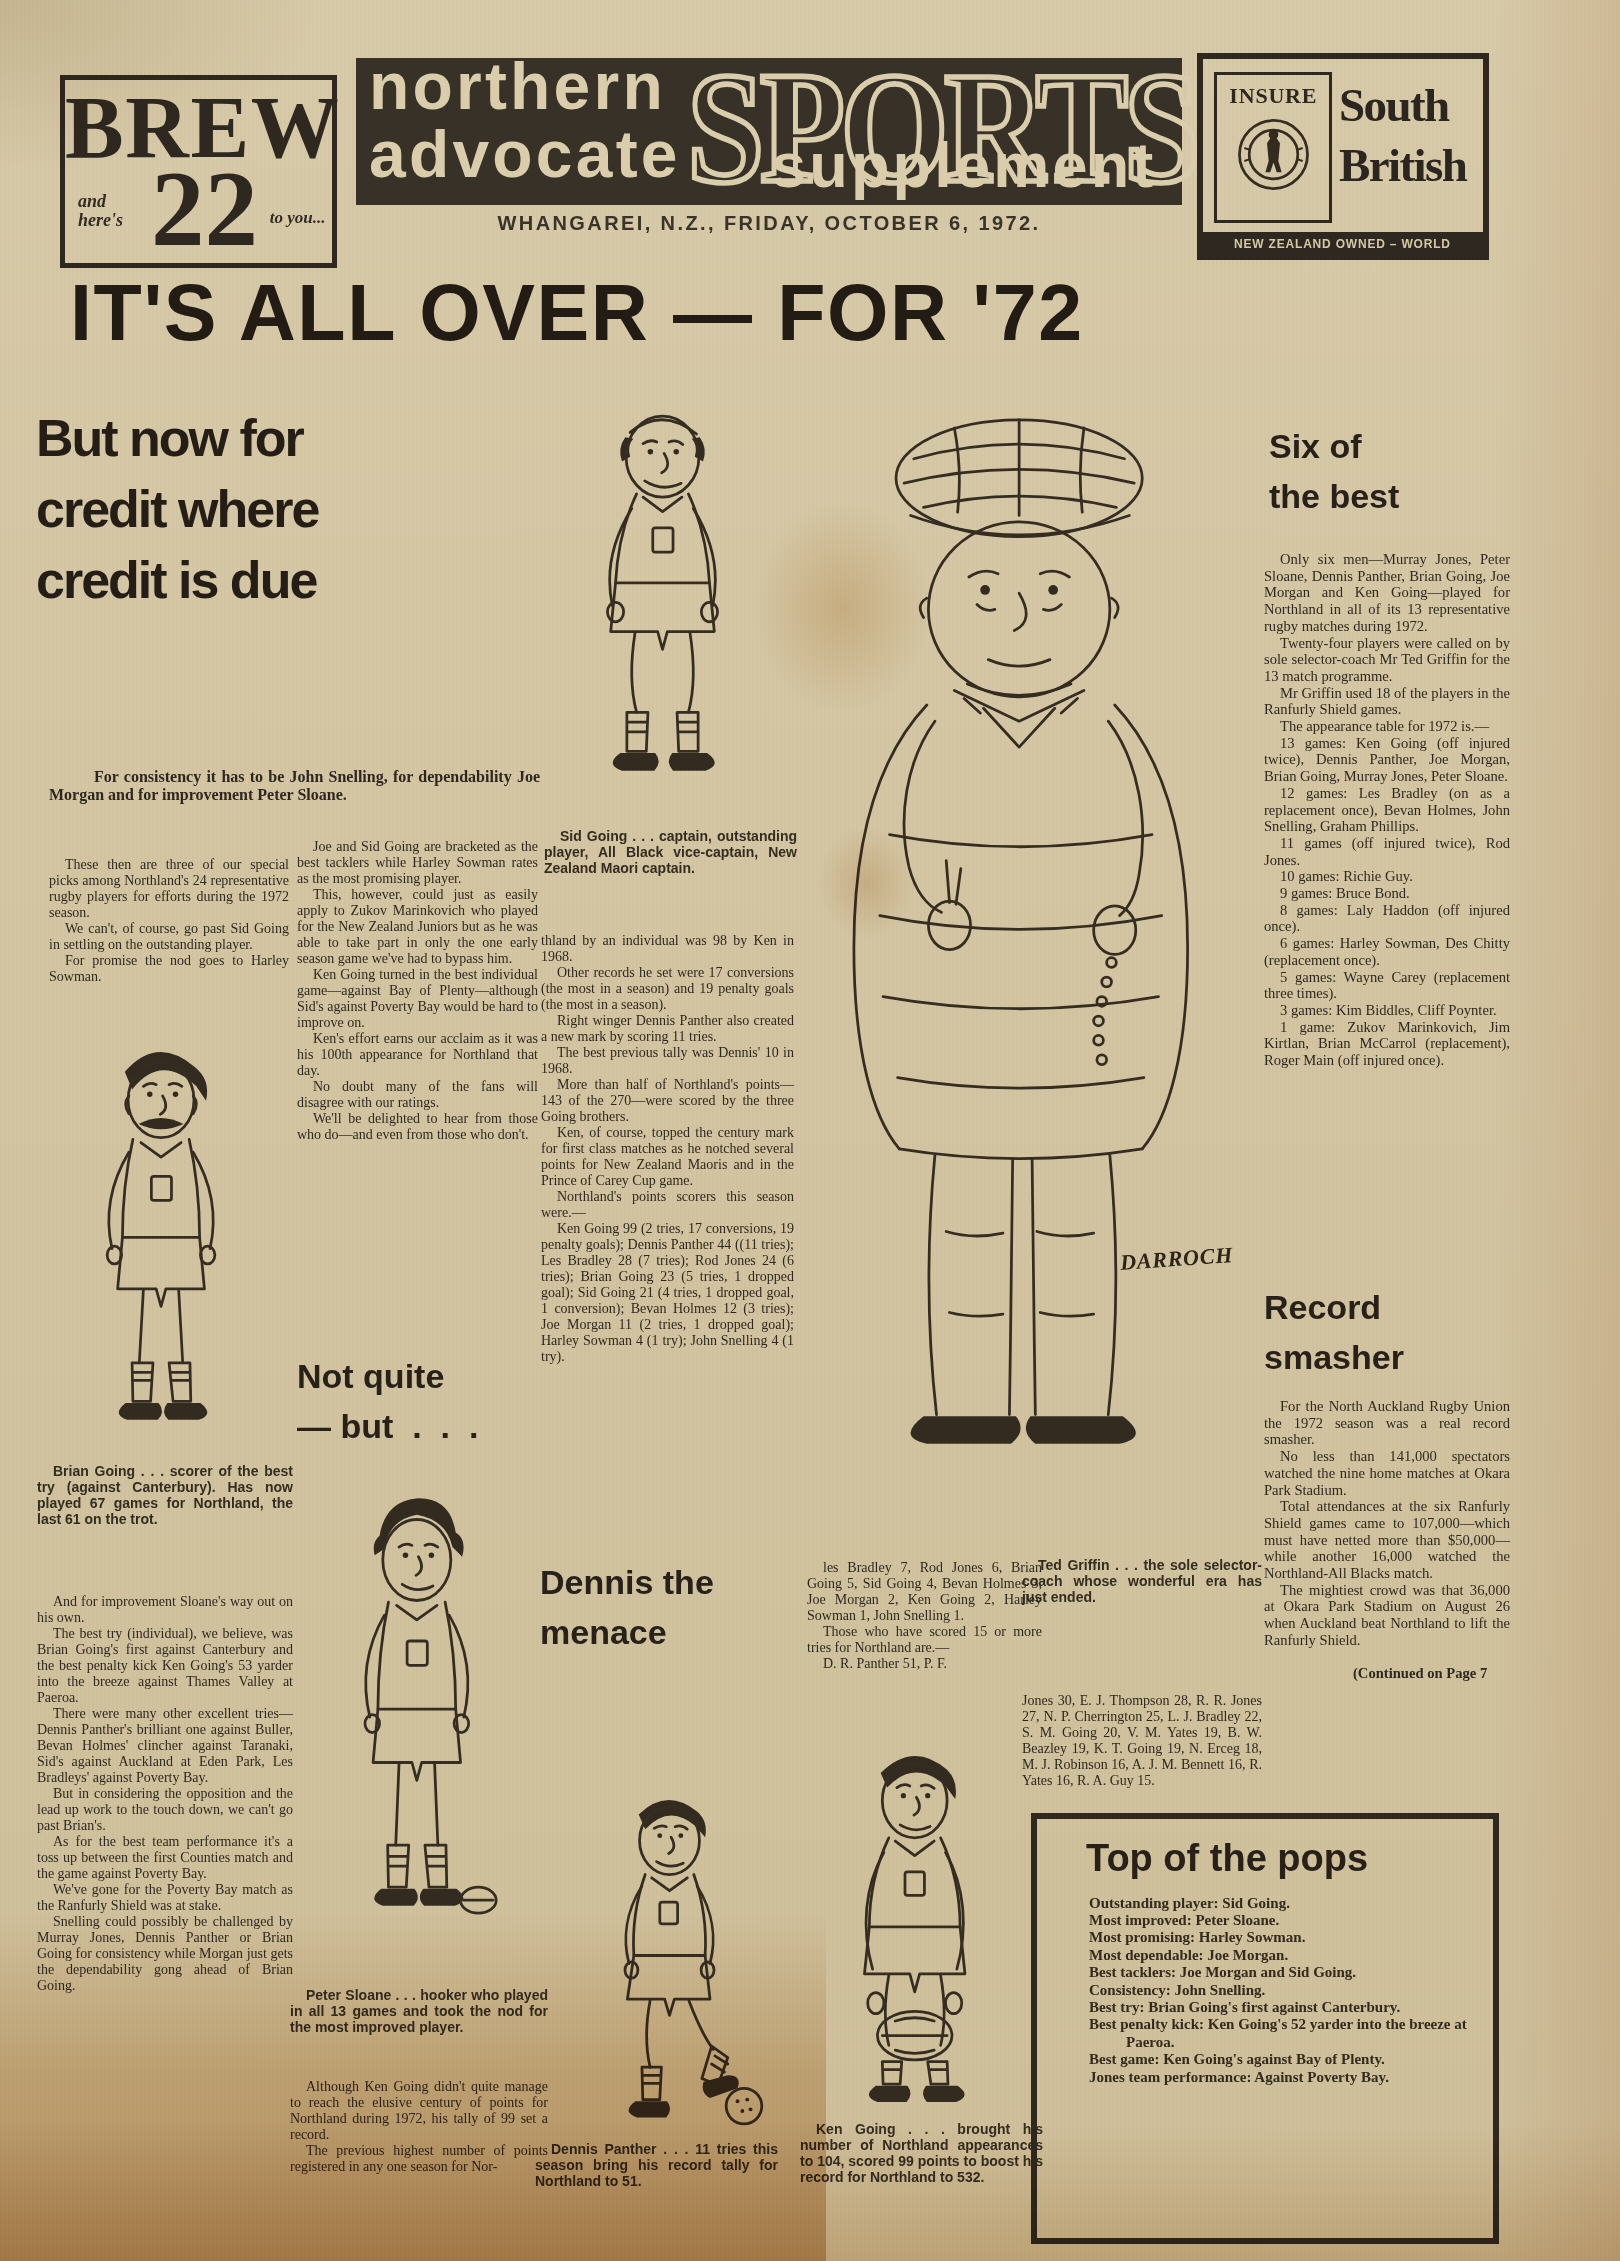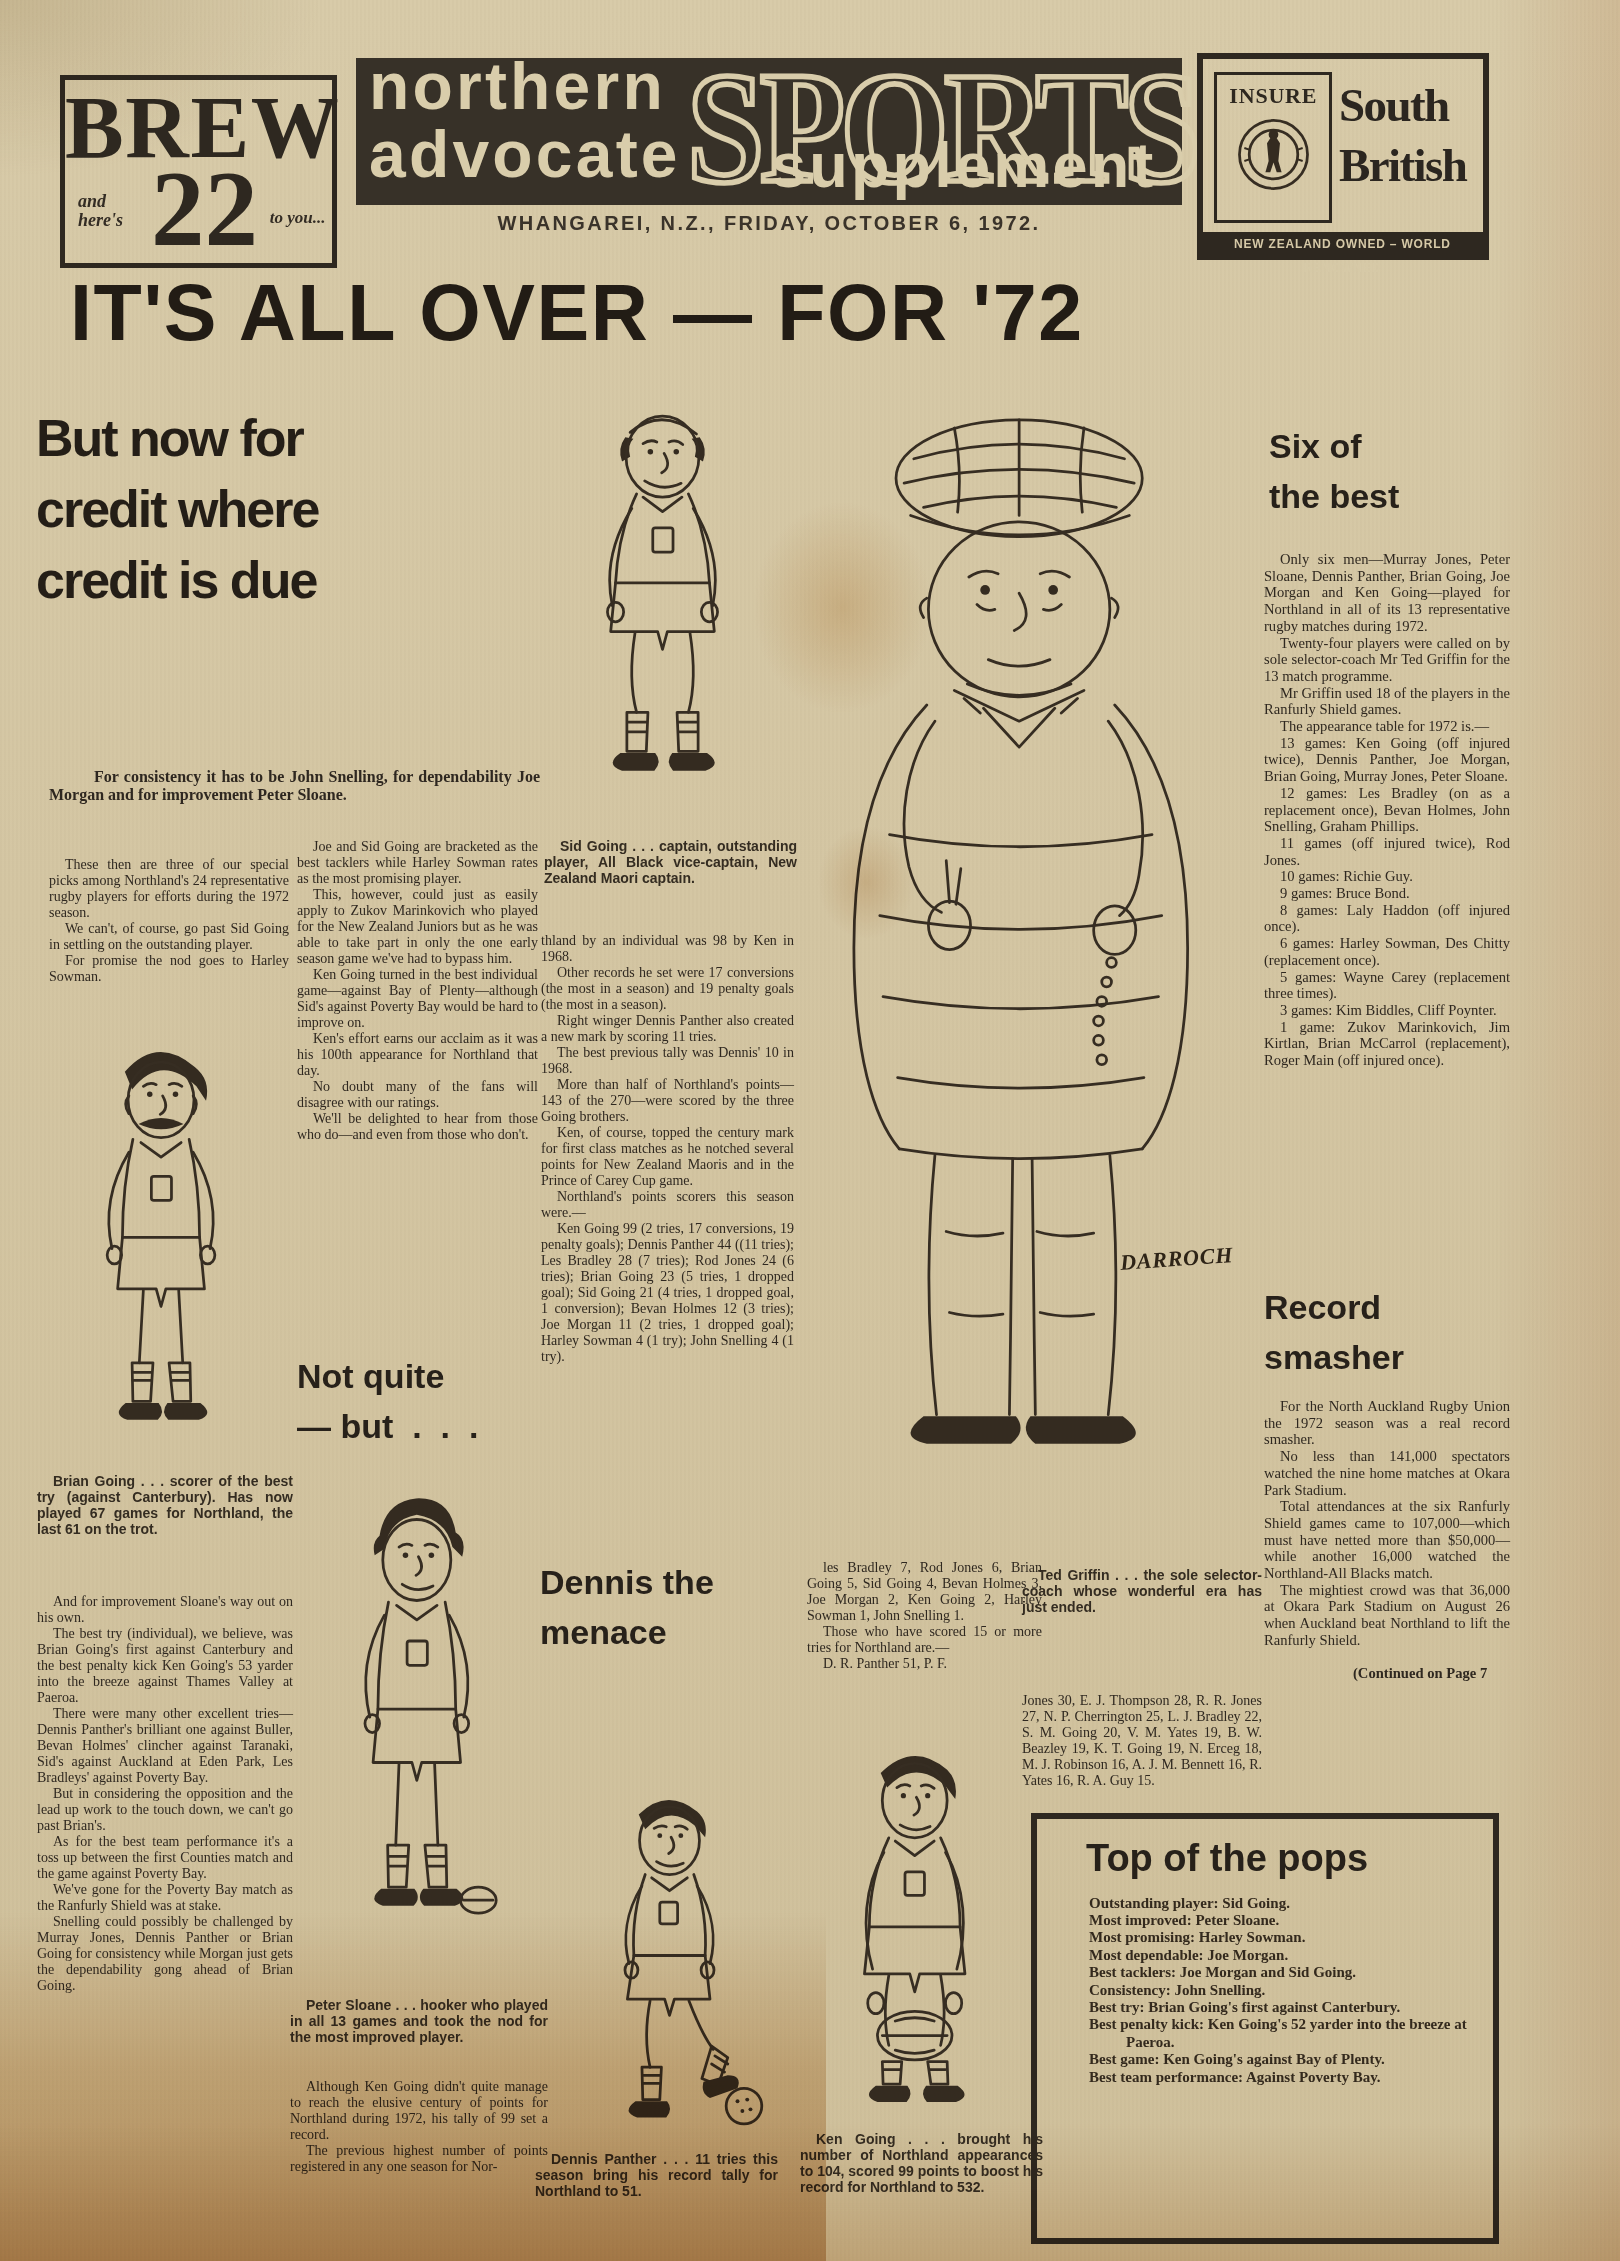--- a/index.html
+++ b/index.html
@@ -36,21 +36,21 @@
     letter-spacing:1.6px;color:#221c15;white-space:nowrap;}
   #lead-head{left:36px;top:403px;width:324px;font-family:"Liberation Sans",sans-serif;font-weight:bold;
     font-size:52px;line-height:71px;letter-spacing:-2px;color:#241e17;}
   .sec{font-family:"Liberation Sans",sans-serif;font-weight:bold;font-size:34px;line-height:50px;color:#27211a;}
   
   .col{text-align:justify;font-size:14px;line-height:16px;color:#2f2820;}
   .col p{margin:0;text-indent:16px;}
   .col p.noind{text-indent:0;}
   .intro{font-weight:bold;font-size:16px;line-height:18px;text-align:justify;text-indent:45px;color:#2e2720;}
   .cap{font-family:"Liberation Sans",sans-serif;font-weight:bold;font-size:14px;line-height:16px;
-    text-align:justify;text-indent:16px;color:#342c21;margin-top:10px;}
+    text-align:justify;text-indent:16px;color:#342c21;}
   .cont-line{text-indent:89px !important;}
   
   #pops-box{left:1031px;top:1813px;width:468px;height:431px;border:6.5px solid #2e2820;box-sizing:border-box;padding-left:20px;}
   .pops-head{font-family:"Liberation Sans",sans-serif;font-weight:bold;font-size:38px;color:#27211a;margin:18px 0 14.6px 29px;}
   .pops-list{margin:0 24px 0 32px;}
   .pops-list p{font-family:"Liberation Serif",serif;font-weight:bold;font-size:15px;line-height:17.4px;
     color:#33291d;margin:0;padding-left:37px;text-indent:-37px;}
   
   .fig svg{overflow:visible;}
   .ink{stroke:#362d22;fill:none;stroke-width:3.4;stroke-linecap:round;stroke-linejoin:round;}
@@ -424,21 +424,21 @@
     <div class="pops-list">
       <p>Outstanding player: Sid Going.</p>
       <p>Most improved: Peter Sloane.</p>
       <p>Most promising: Harley Sowman.</p>
       <p>Most dependable: Joe Morgan.</p>
       <p>Best tacklers: Joe Morgan and Sid Going.</p>
       <p>Consistency: John Snelling.</p>
       <p>Best try: Brian Going's first against Canterbury.</p>
       <p>Best penalty kick: Ken Going's 52 yarder into the breeze at Paeroa.</p>
       <p>Best game: Ken Going's against Bay of Plenty.</p>
-      <p>Best team performance: Against Poverty Bay.</p>
+      <p>Jones team performance: Against Poverty Bay.</p>
     </div>
   </div>
 
   <div class="stain" id="stain-tl"></div>
   <div class="stain" id="stain-mid"></div>
   <div class="stain" id="stain-spot1"></div>
   <div class="stain" id="stain-bl"></div>
   <div class="stain" id="stain-bot"></div>
   <div class="stain" id="stain-right"></div>
 </div>

